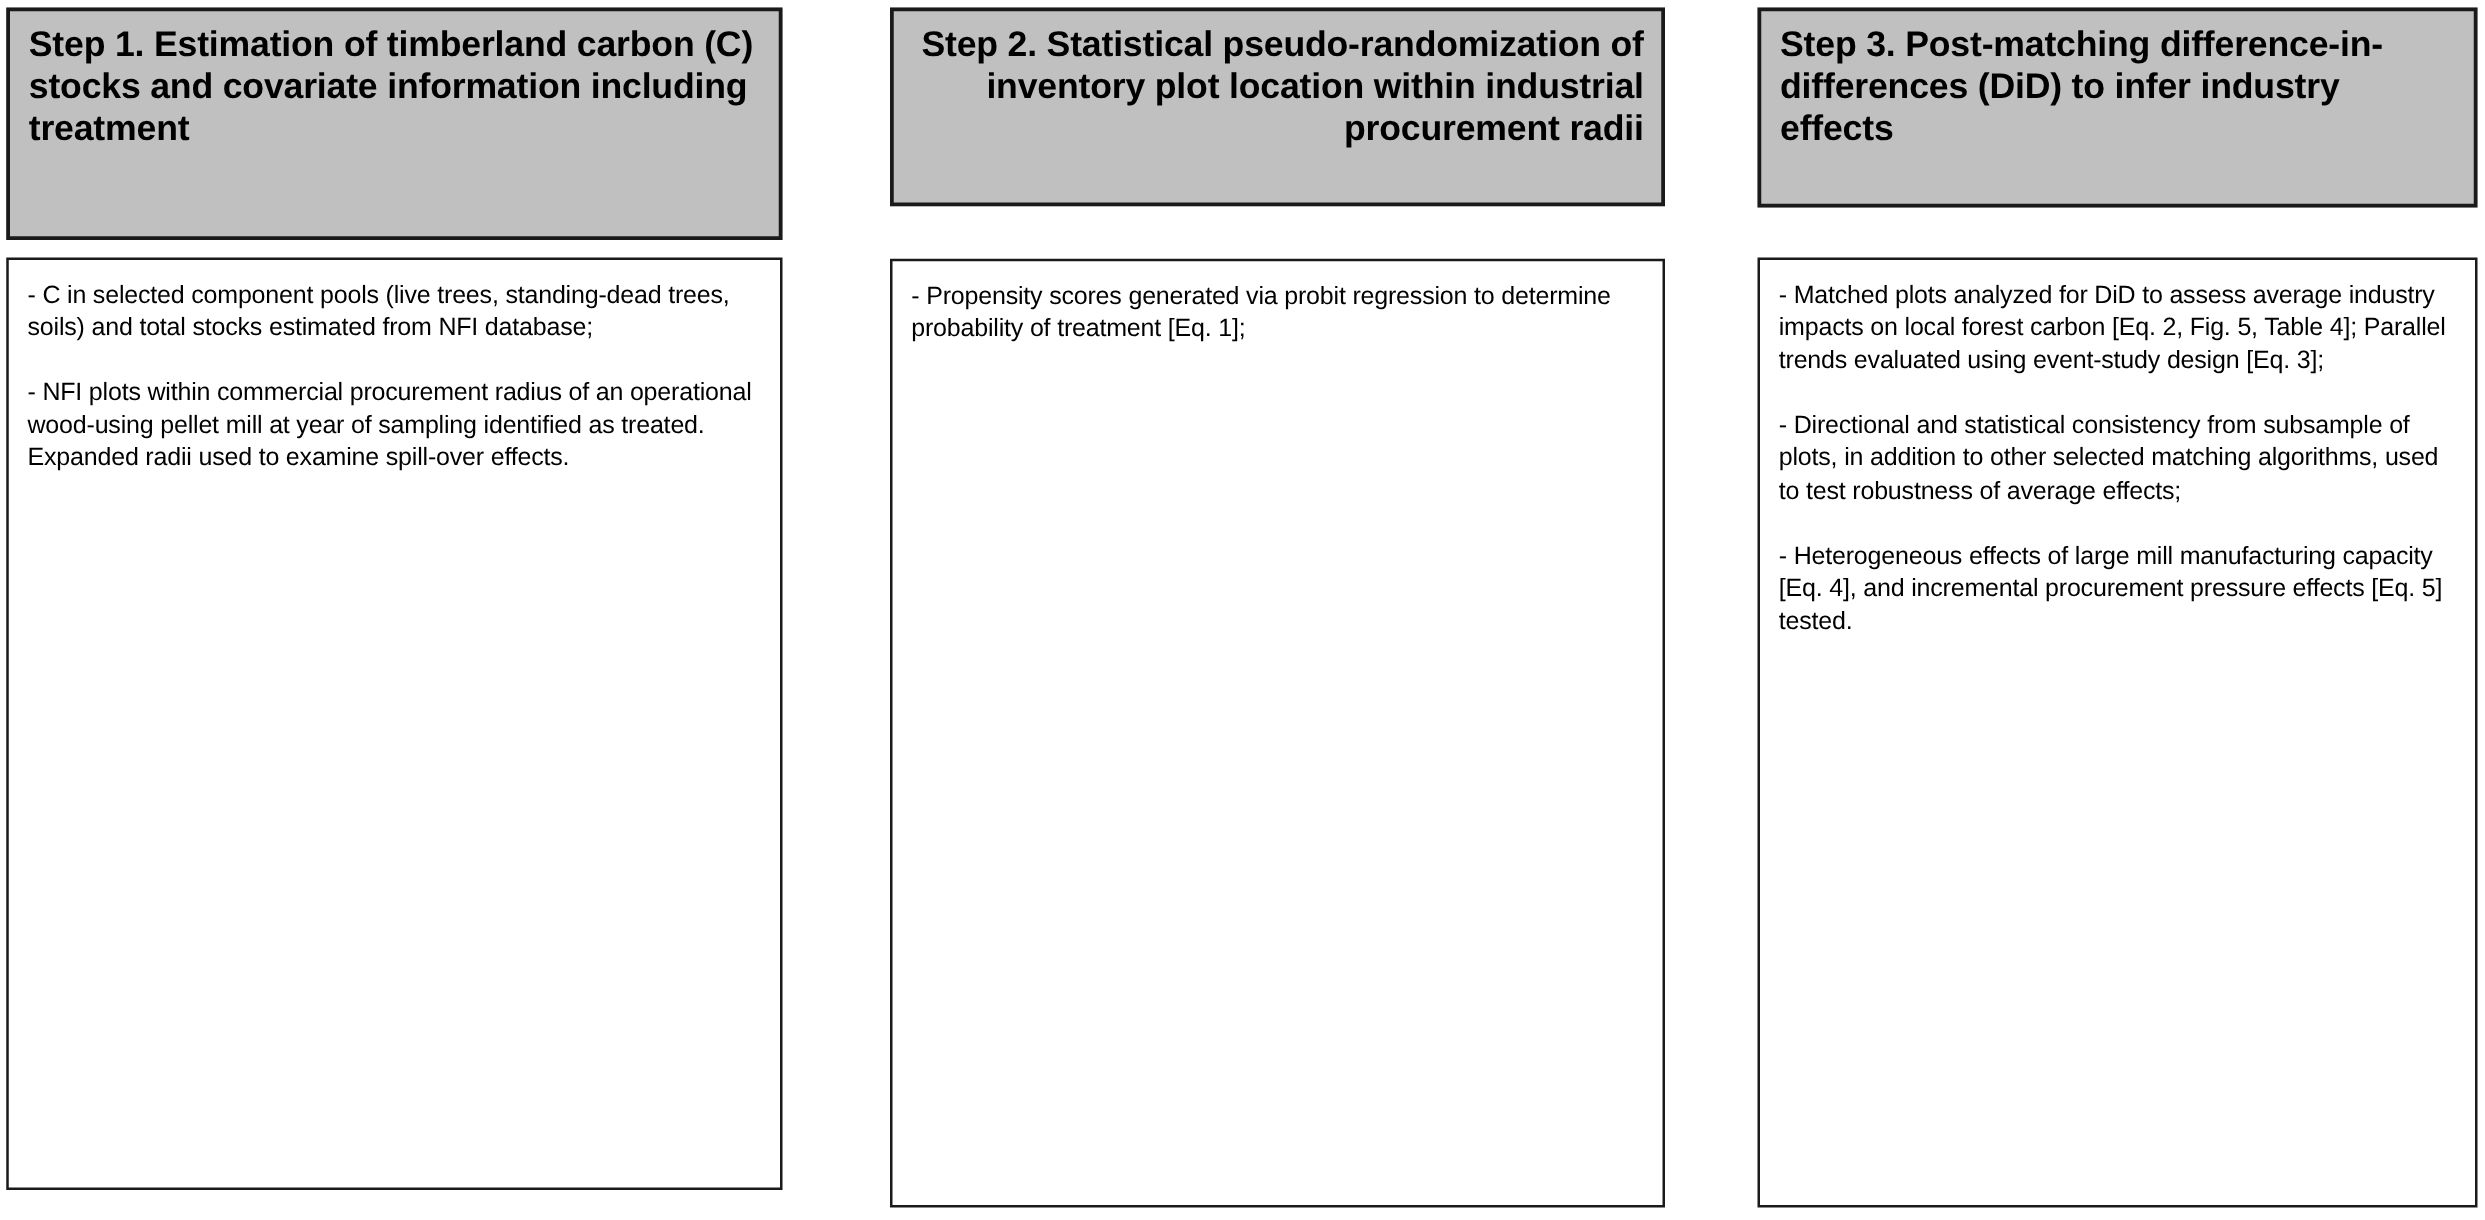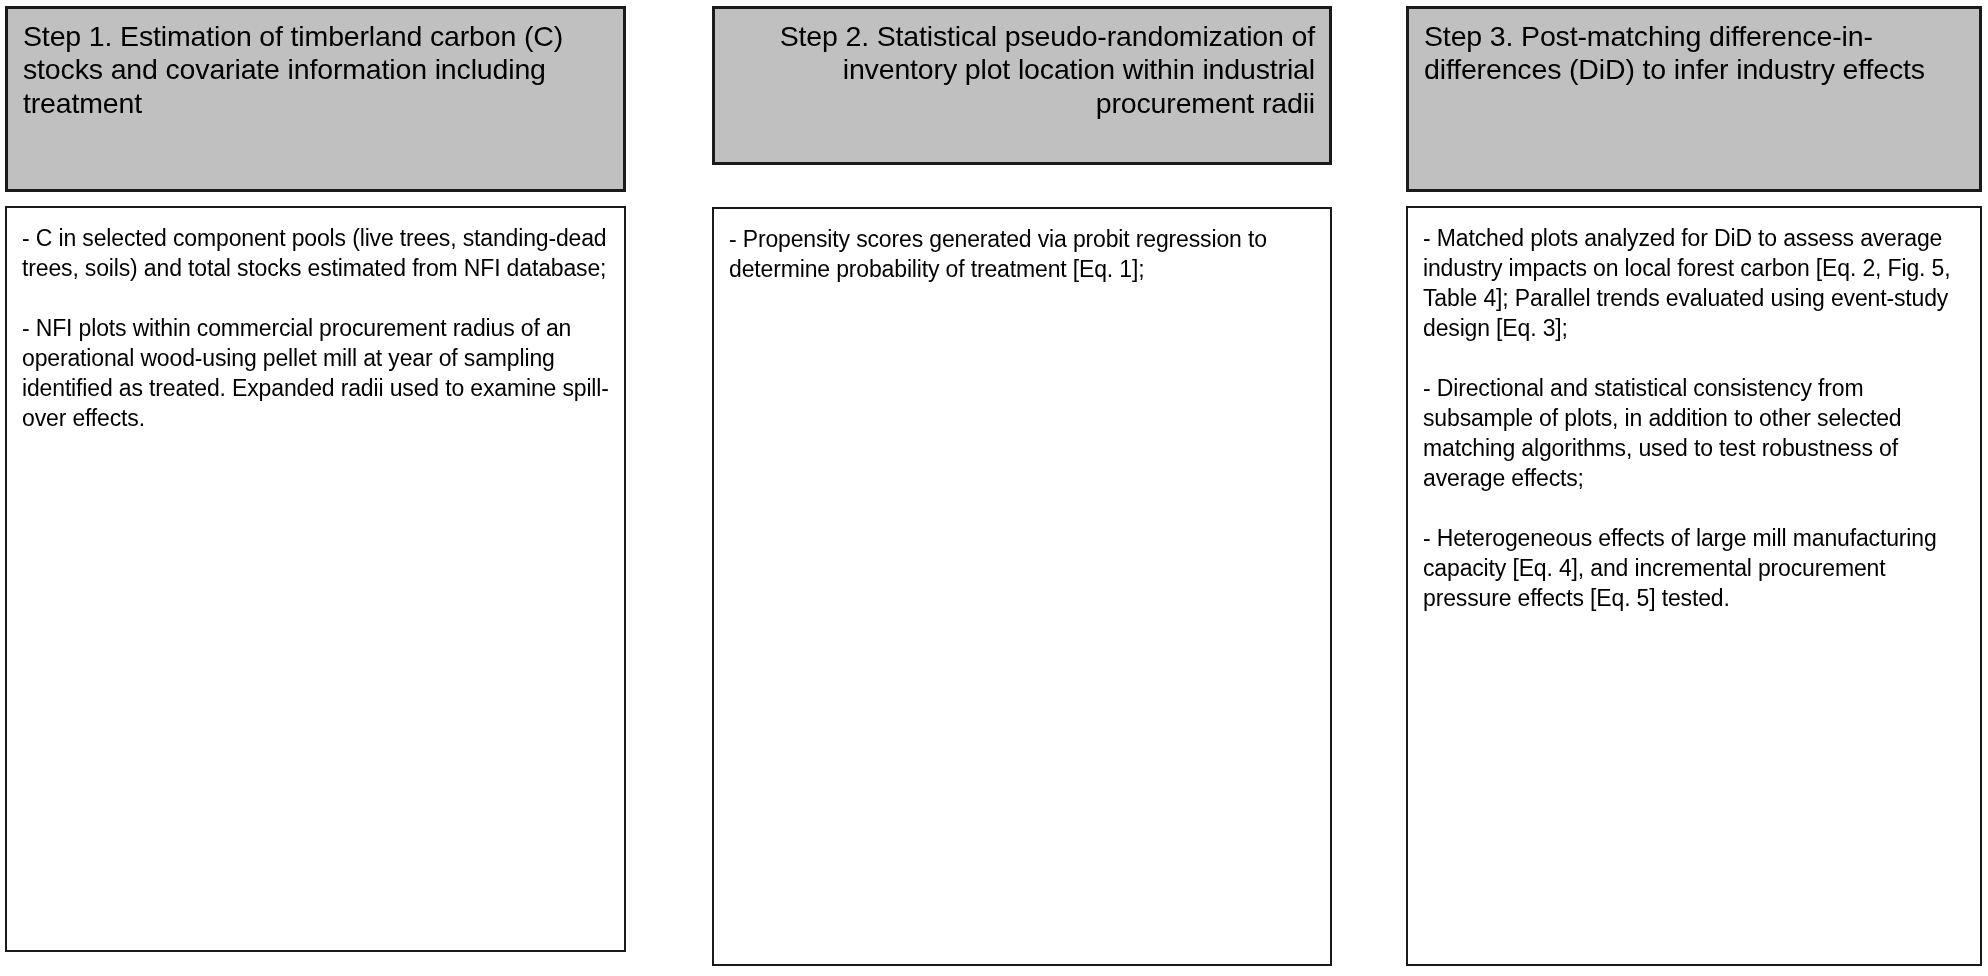--- a/index.html
+++ b/index.html
@@ -31,39 +31,39 @@
 
   .step-header {
     position: absolute;
     left: 0;
     top: 6px;
     width: 100%;
     box-sizing: border-box;
     background: #c0c0c0;
     border: 3px solid #1a1a1a;
     padding: 11px 14px 10px 15px;
-    font-weight: normal;
+    font-weight: bold;
     font-size: 28.5px;
     line-height: 1.168;
     color: #000000;
     letter-spacing: -0.15px;
   }
   .col-1 .step-header { height: 186px; }
   .col-2 .step-header { height: 159px; text-align: right; }
-  .col-3 .step-header { height: 186px; }
+  .col-3 .step-header { height: 160px; }
 
   .step-body {
     position: absolute;
     left: 0;
     width: 100%;
     box-sizing: border-box;
     background: #ffffff;
     border: 2px solid #1a1a1a;
     padding: 15px 12px 10px 15px;
-    font-size: 23px;
+    font-size: 20px;
     line-height: 1.305;
     color: #000000;
     letter-spacing: -0.15px;
   }
   .col-1 .step-body { top: 206px; height: 746px; }
   .col-2 .step-body { top: 207px; height: 759px; }
   .col-3 .step-body { top: 206px; height: 760px; }
 
   .para { margin: 0; }
   .para + .para { margin-top: 1.305em; }

